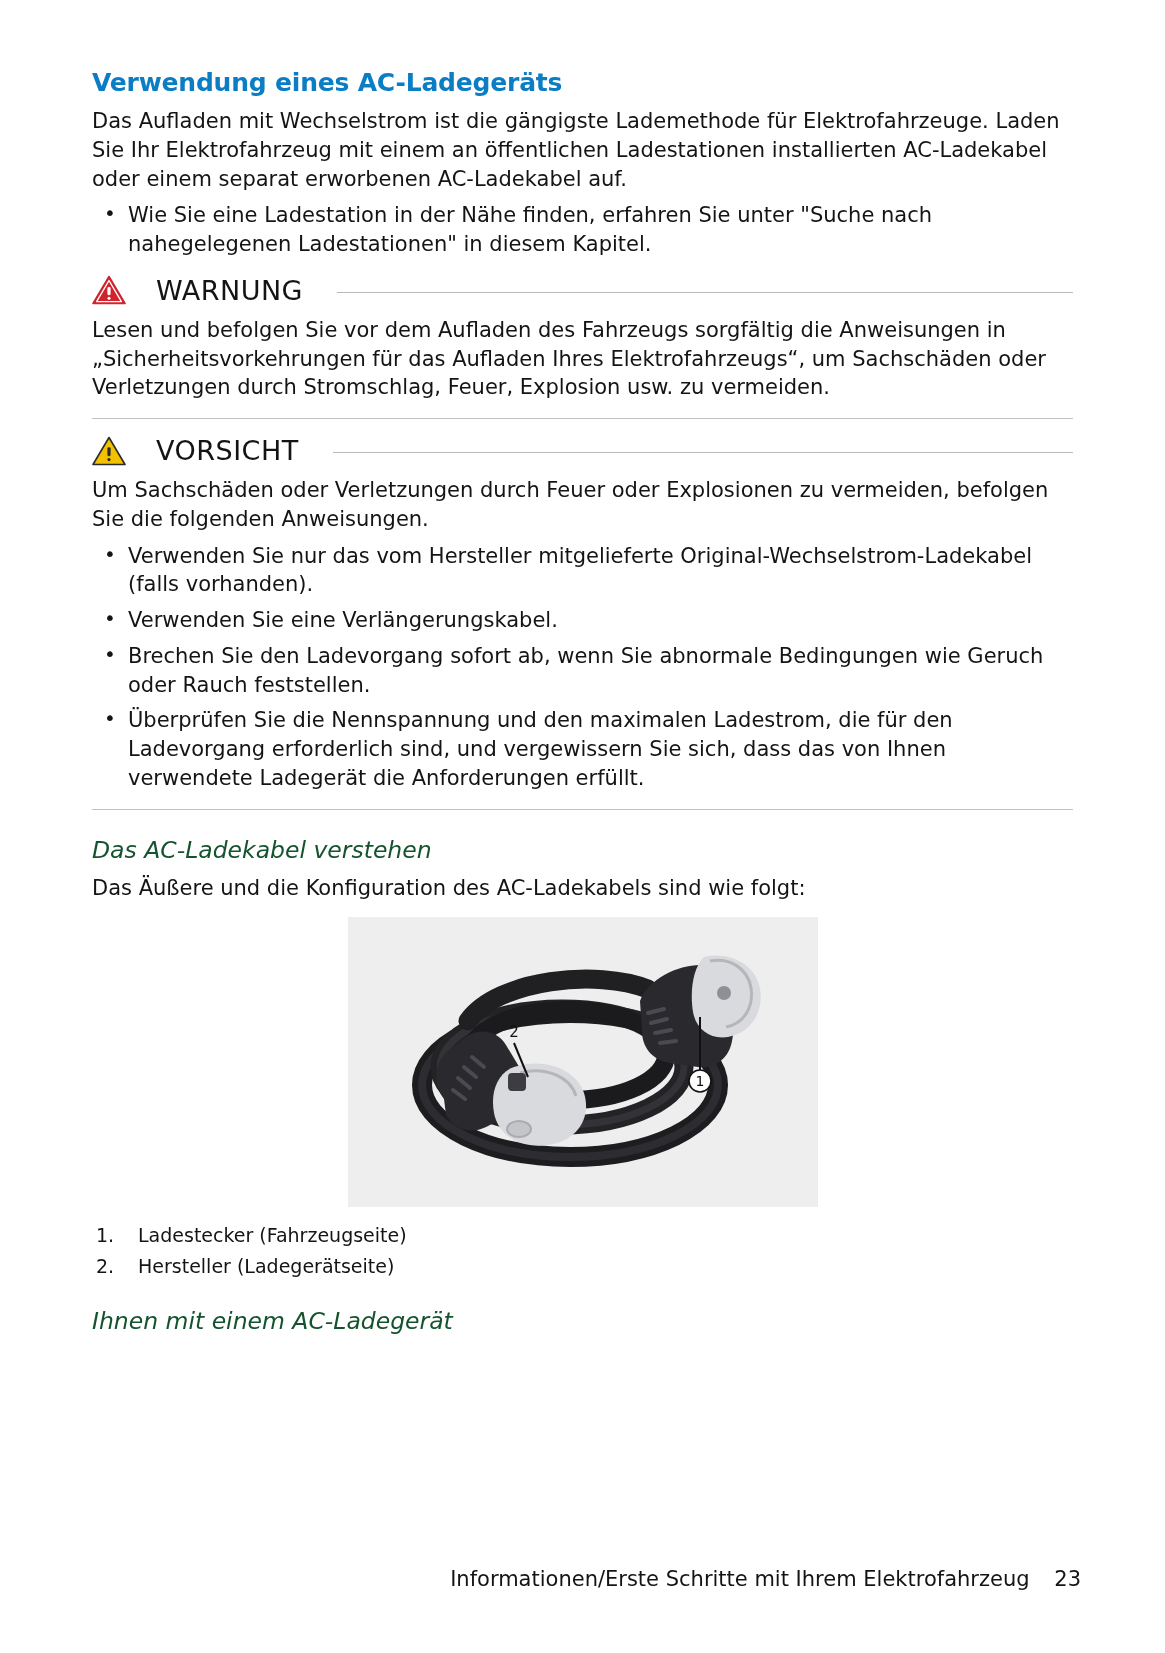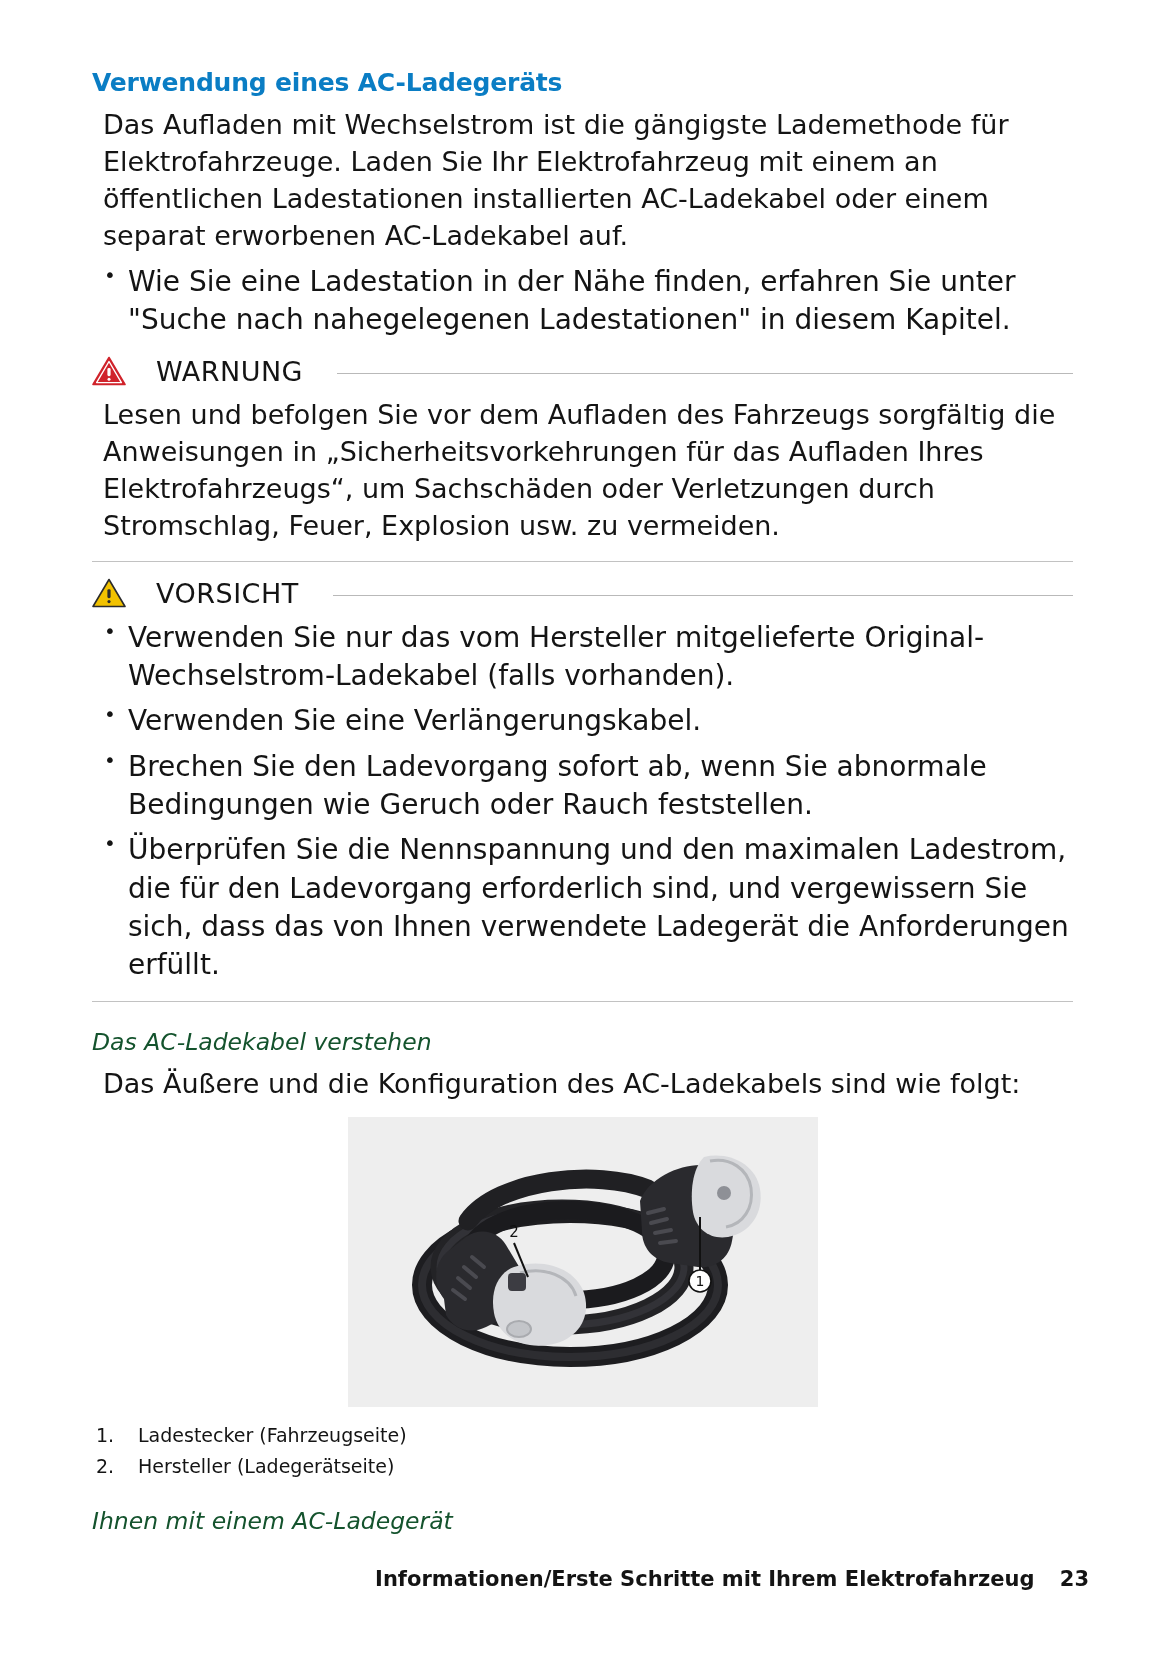--- a/index.html
+++ b/index.html
@@ -26,35 +26,35 @@
 
   h1.section-title {
     font-size: 25px;
     font-weight: bold;
     color: #0a7dc4;
     margin: 12px 0 10px 0;
     letter-spacing: -0.2px;
   }
 
   p.body-text {
-    font-size: 27px;
+    font-size: 21px;
     line-height: 1.37;
-    margin: 0 0 8px 11px;
+    margin: 0 0 8px 0;
     color: #141414;
   }
 
   ul.bullets {
     list-style: none;
     margin: 4px 0 6px 0;
     padding: 0;
   }
   ul.bullets > li {
     position: relative;
     padding-left: 36px;
-    font-size: 28px;
+    font-size: 21px;
     line-height: 1.37;
     margin-bottom: 7px;
     color: #141414;
   }
   ul.bullets > li:before {
     content: "\2022";
     position: absolute;
     left: 12px;
     top: -1px;
     font-size: 20px;
@@ -134,25 +134,25 @@
     position: absolute;
     left: 4px;
     top: 0;
     width: 30px;
     text-align: left;
   }
 
   .footer {
     position: absolute;
     left: 92px;
-    right: 76px;
+    right: 84px;
     bottom: 62px;
     text-align: right;
     font-size: 21px;
-    font-weight: bold;
+    font-weight: normal;
     color: #141414;
     margin-top: 16px;
   }
   .footer .pagenum {
     display: inline-block;
     margin-left: 18px;
   }
 </style>
 </head>
 <body>
@@ -189,20 +189,21 @@
       <span class="tri">
         <svg width="34" height="30" viewBox="0 0 34 30">
           <path d="M17 1.5 L33 28.5 L1 28.5 Z" fill="#f2c200" stroke="#2b2b2b" stroke-width="1.6" stroke-linejoin="round"></path>
           <rect x="15.4" y="11.2" width="3.2" height="9" rx="1.4" fill="#2b2b2b"></rect>
           <circle cx="17" cy="23.6" r="1.6" fill="#2b2b2b"></circle>
         </svg>
       </span>
       <span class="label">VORSICHT</span>
       <span class="rule"></span>
     </div>
+    <p class="body-text">Um Sachschäden oder Verletzungen durch Feuer oder Explosionen zu vermeiden, befolgen Sie die folgenden Anweisungen.</p>
     <ul class="bullets">
       <li>Verwenden Sie nur das vom Hersteller mitgelieferte Original-Wechselstrom-Ladekabel (falls vorhanden).</li>
       <li>Verwenden Sie eine Verlängerungskabel.</li>
       <li>Brechen Sie den Ladevorgang sofort ab, wenn Sie abnormale Bedingungen wie Geruch oder Rauch feststellen.</li>
       <li>Überprüfen Sie die Nennspannung und den maximalen Ladestrom, die für den Ladevorgang erforderlich sind, und vergewissern Sie sich, dass das von Ihnen verwendete Ladegerät die Anforderungen erfüllt.</li>
     </ul>
   </div>
   <hr class="hrule">
 
   <h2 class="subhead">Das AC-Ladekabel verstehen</h2>

